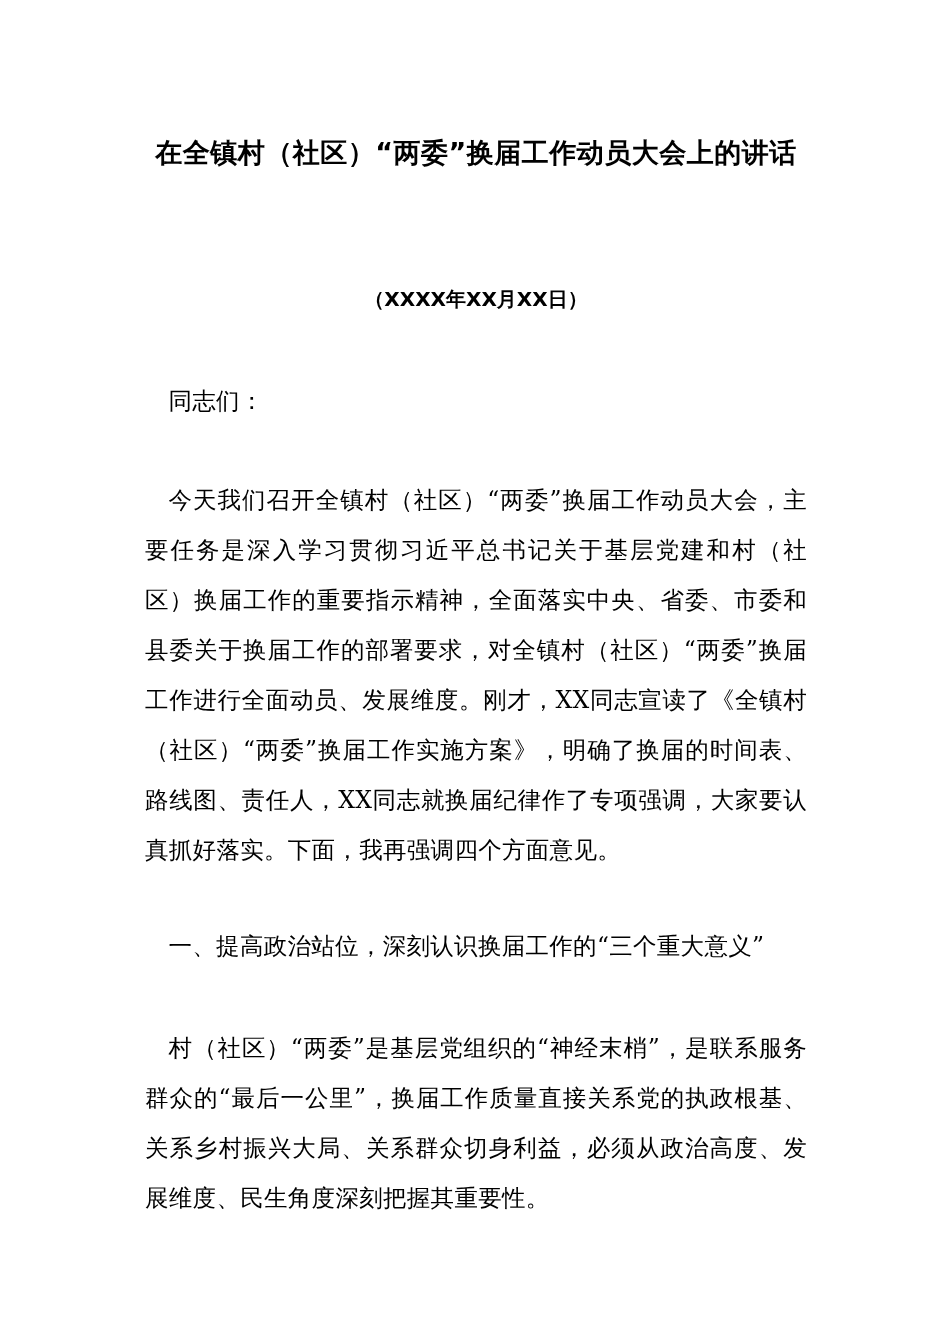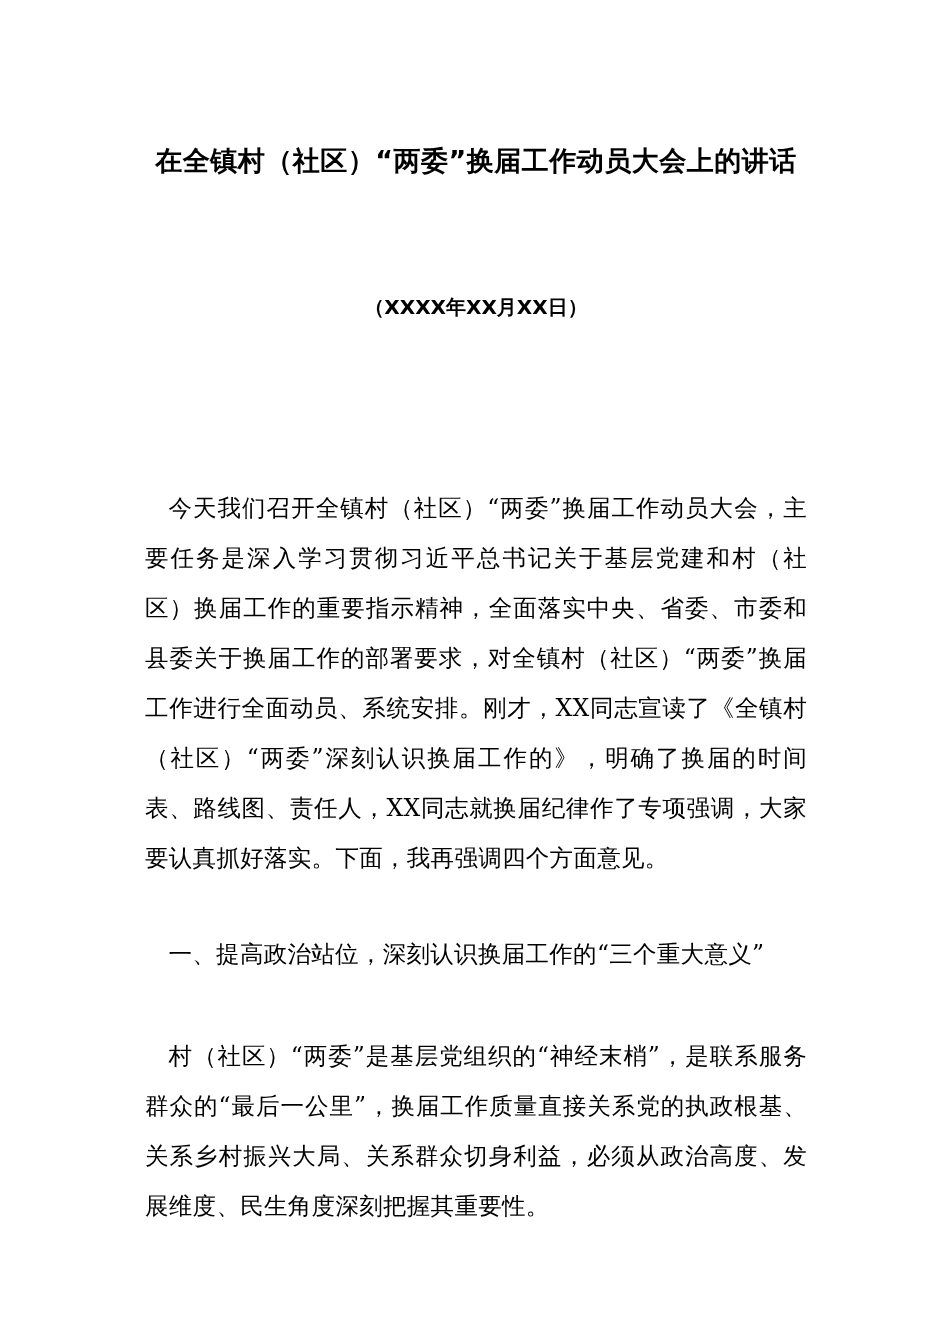--- a/index.html
+++ b/index.html
@@ -15,21 +15,20 @@
       color: #000000;
       font-family: "DejaVu Serif", "Liberation Serif", serif;
     }
     .page {
       position: absolute;
       left: 0;
       top: 0;
       width: 950px;
       height: 1084px;
       background: #ffffff;
-      margin-top: 8px;
     }
     .title {
       position: absolute;
       left: 145px;
       width: 662px;
       text-align: center;
       font-family: "DejaVu Sans", "Liberation Sans", sans-serif;
       font-weight: bold;
       font-size: 27px;
       letter-spacing: 0.5px;
@@ -68,19 +67,20 @@
   </style>
 </head>
 <body>
 
 <div class="page">
   <h1 class="title">在全镇村（社区）“两委”换届工作动员大会上的讲话</h1>
 
 
   <p class="subtitle sub2">（XXXX年XX月XX日）</p>
 
+  <p class="para salutation">同志们：</p>
 
-  <p class="para p1">今天我们召开全镇村（社区）“两委”换届工作动员大会，主要任务是深入学习贯彻习近平总书记关于基层党建和村（社区）换届工作的重要指示精神，全面落实中央、省委、市委和县委关于换届工作的部署要求，对全镇村（社区）“两委”换届工作进行全面动员、系统安排。刚才，XX同志宣读了《全镇村（社区）“两委”深刻认识换届工作的》，明确了换届的时间表、路线图、责任人，XX同志就换届纪律作了专项强调，大家要认真抓好落实。下面，我再强调四个方面意见。</p>
+  <p class="para p1">今天我们召开全镇村（社区）“两委”换届工作动员大会，主要任务是深入学习贯彻习近平总书记关于基层党建和村（社区）换届工作的重要指示精神，全面落实中央、省委、市委和县委关于换届工作的部署要求，对全镇村（社区）“两委”换届工作进行全面动员、发展维度。刚才，XX同志宣读了《全镇村（社区）“两委”换届工作实施方案》，明确了换届的时间表、路线图、责任人，XX同志就换届纪律作了专项强调，大家要认真抓好落实。下面，我再强调四个方面意见。</p>
 
   <p class="para p2">村（社区）“两委”是基层党组织的“神经末梢”，是联系服务群众的“最后一公里”，换届工作质量直接关系党的执政根基、关系乡村振兴大局、关系群众切身利益，必须从政治高度、发展维度、民生角度深刻把握其重要性。</p>
 
   <p class="para heading1">一、提高政治站位，深刻认识换届工作的“三个重大意义”</p>
 </div>
 
 </body></html>

